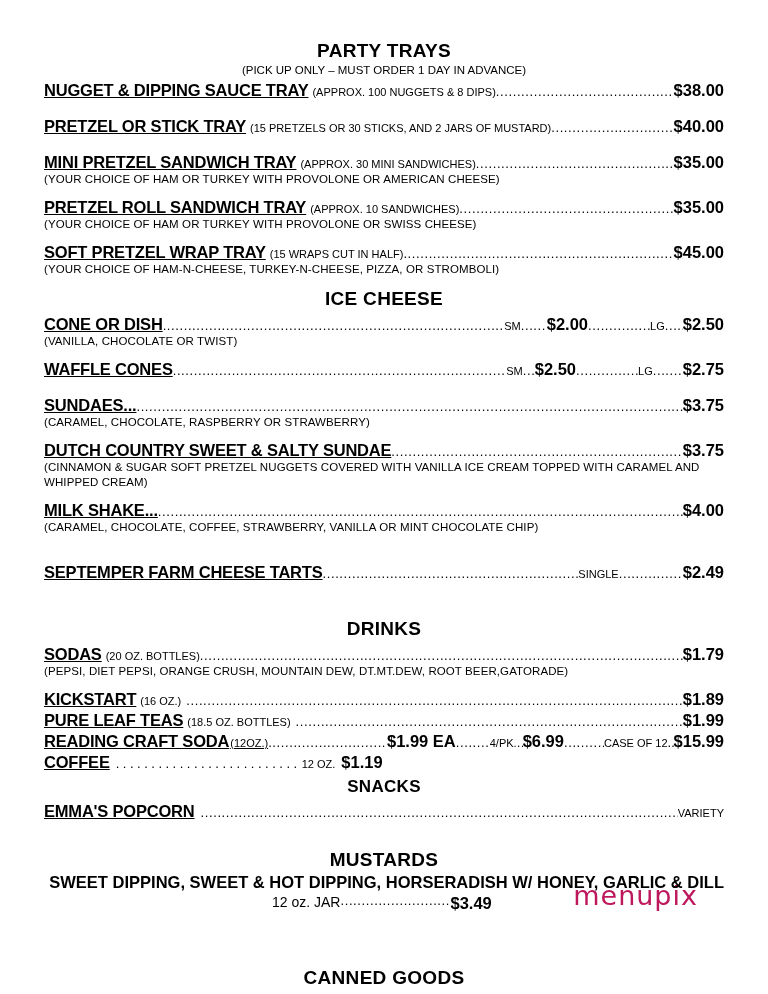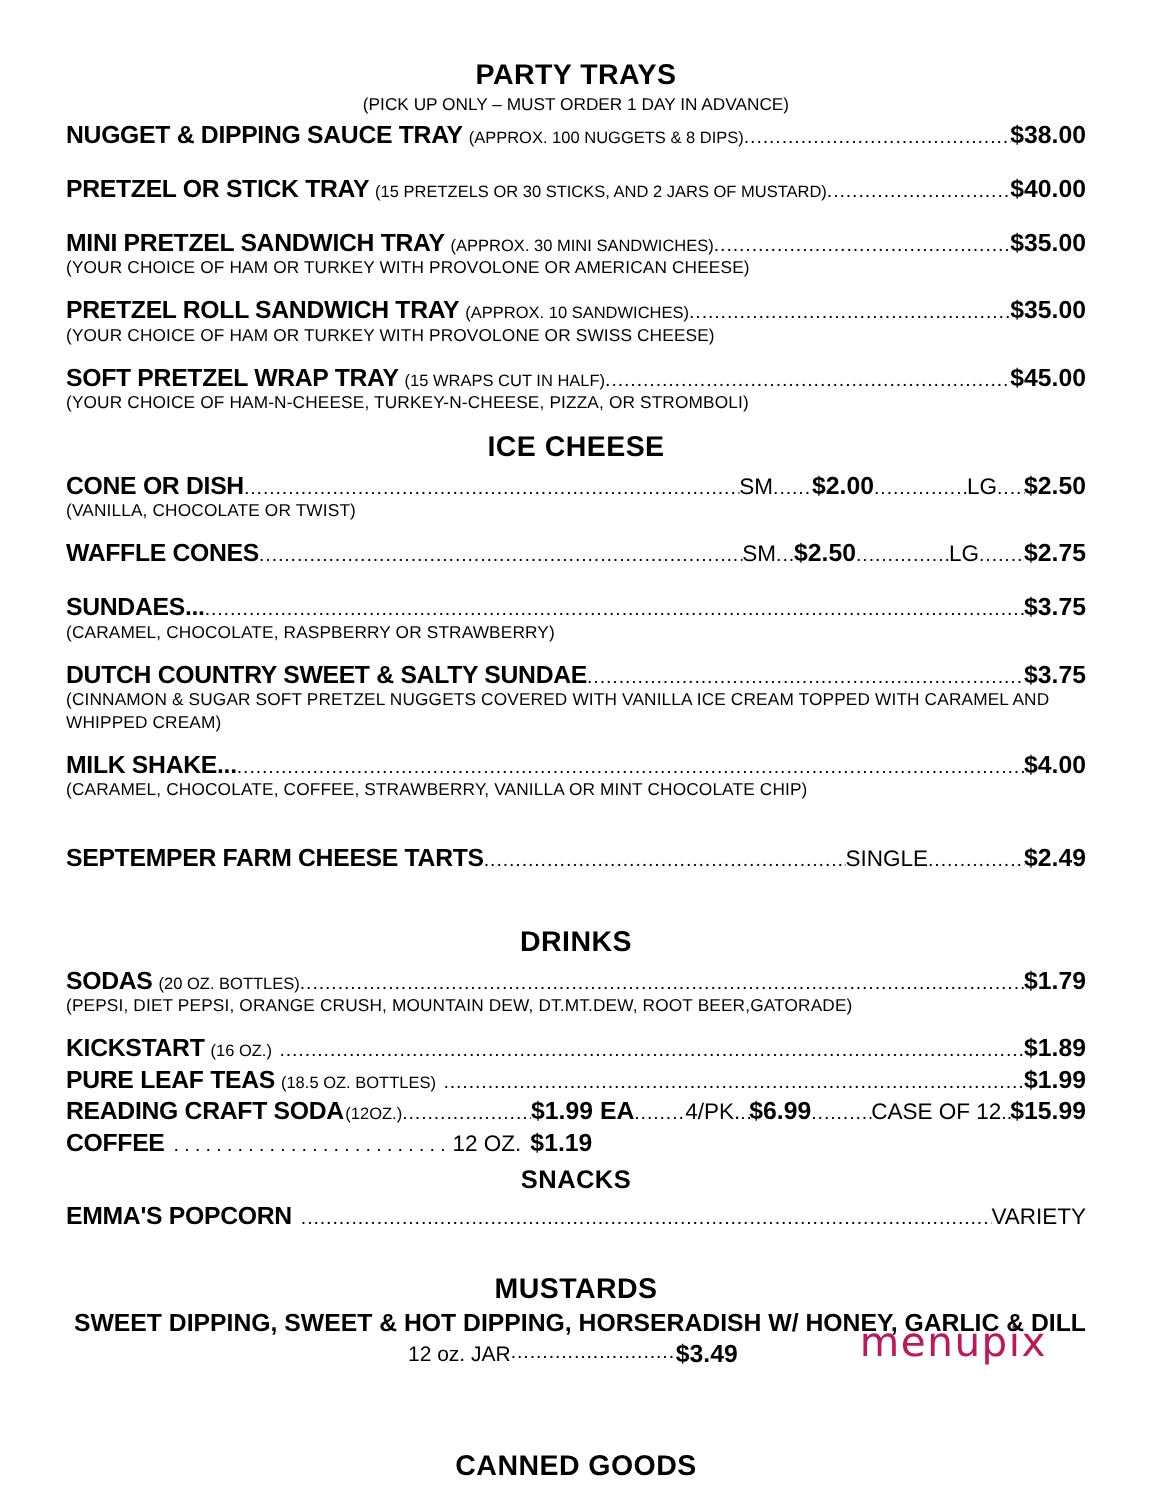--- a/index.html
+++ b/index.html
@@ -63,27 +63,28 @@
     width: 680px;
     margin: 0 auto;
     padding: 0;
     white-space: nowrap;
   }
   .row .name {
     font-weight: bold;
     font-size: 16.5px;
     letter-spacing: -0.2px;
     flex: 0 0 auto;
+    text-decoration: underline;
   }
   .row .paren {
     font-size: 11px;
     flex: 0 0 auto;
     padding-left: 4px;
   }
-  .row .paren.tight { padding-left: 1px; }
+  .row .paren.tight { padding-left: 1px; text-decoration: underline; }
   .dots {
     flex: 1 1 auto;
     overflow: hidden;
     font-size: 13px;
     letter-spacing: 0.6px;
     min-width: 6px;
     height: 14px;
     line-height: 14px;
     position: relative;
   }
@@ -91,21 +92,21 @@
     content: "......................................................................................................................................................................................................";
     display: block;
   }
   .dots.wide { letter-spacing: 3.5px; }
   .row .price {
     font-weight: bold;
     font-size: 16.5px;
     flex: 0 0 auto;
   }
   .row .size {
-    font-size: 15px;
+    font-size: 11px;
     font-weight: normal;
     flex: 0 0 auto;
     text-align: right;
   }
   .row .size.bold { font-weight: normal; }
   .dots.seg-sm { flex: 0 0 auto; width: 26px; }
   .dots.seg-lg { flex: 0 0 auto; width: 62px; }
 
   .note {
     width: 680px;

